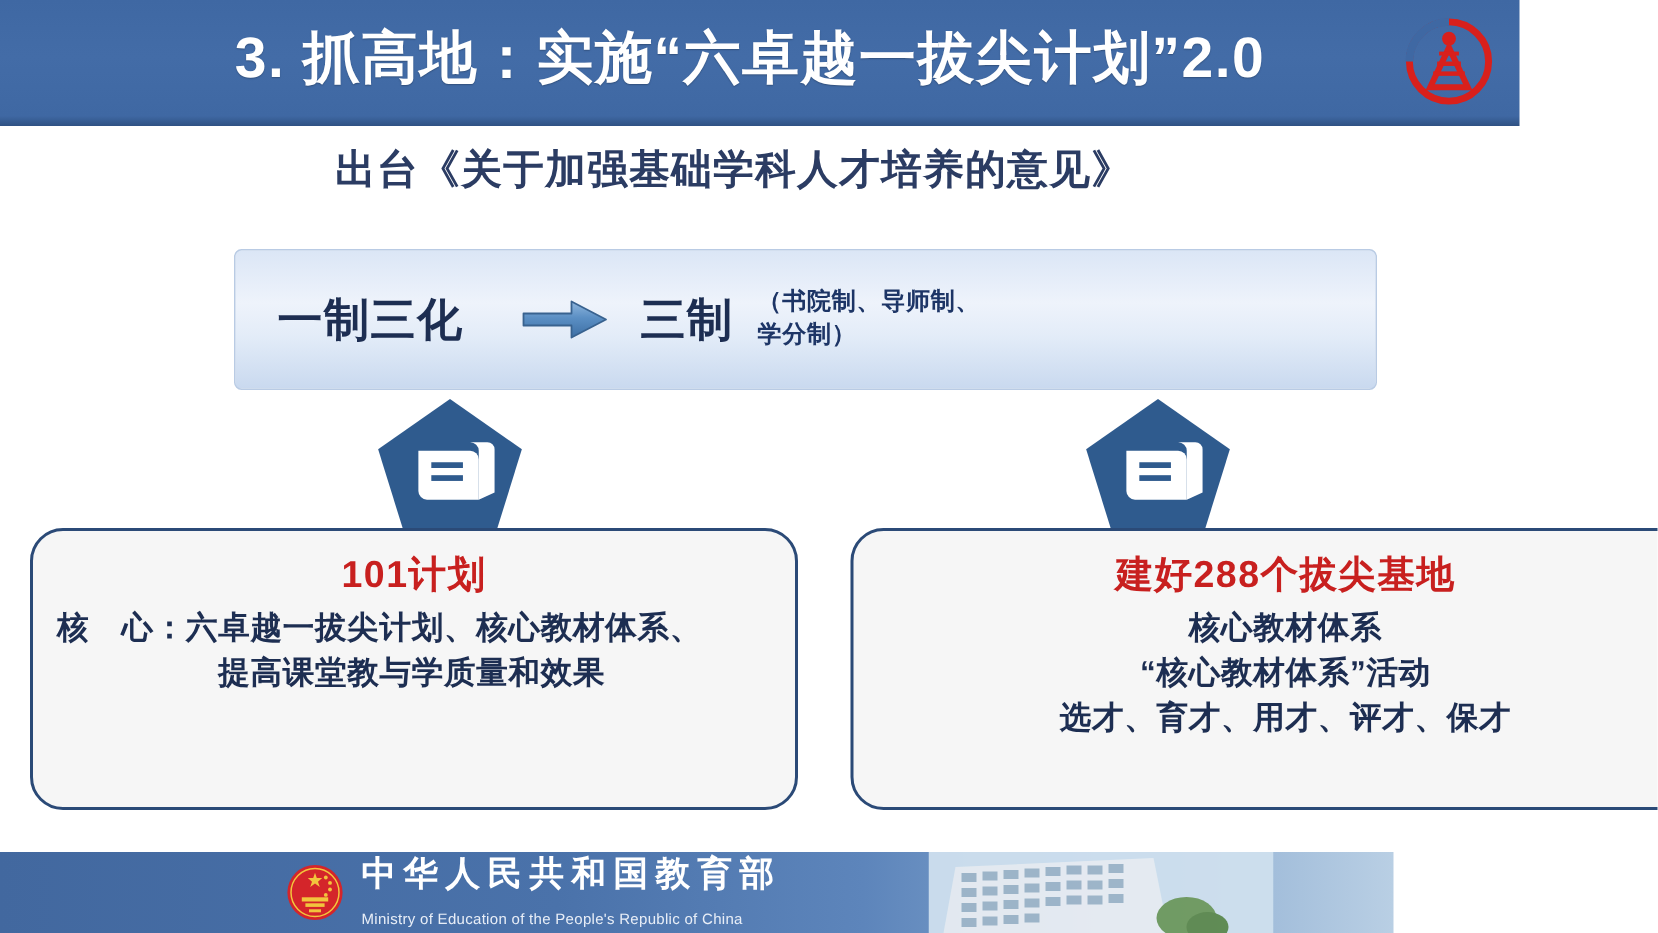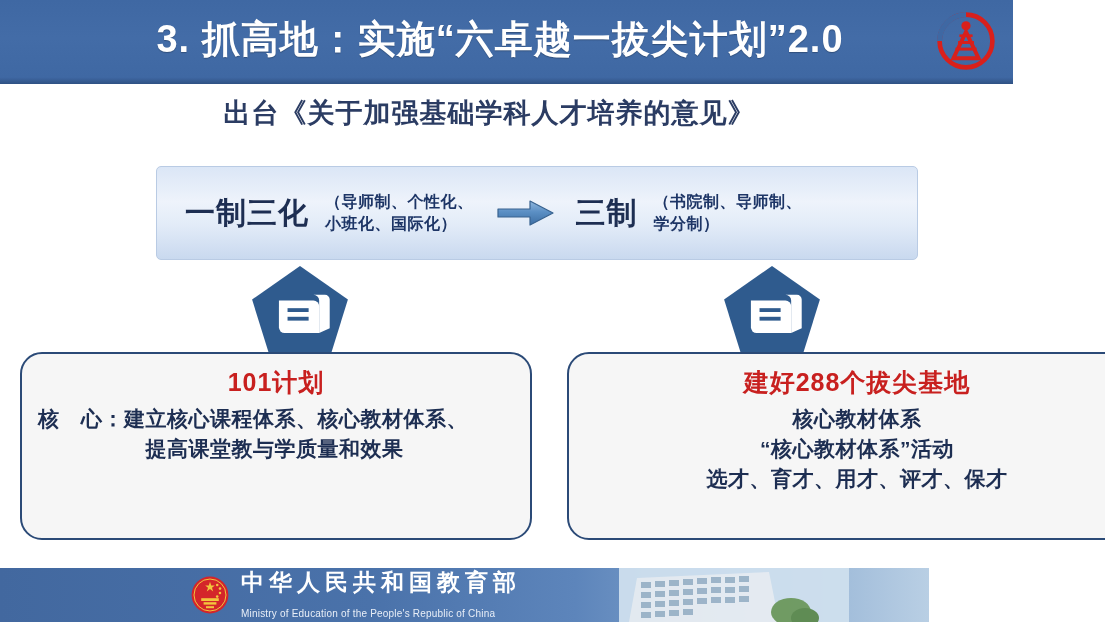--- a/index.html
+++ b/index.html
@@ -189,22 +189,20 @@
     <rect x="40" y="40" width="20" height="4" fill="#d8201c"></rect>
   </svg>
 </div>
 
 <div id="subtitle">出台《关于加强基础学科人才培养的意见》</div>
 
 <div id="banner">
   <div class="bsp-a"></div>
   <div class="banner-big">一制三化</div>
   <div class="bsp-b"></div>
-  <div class="banner-small">（导师制、个性化、
-小班化、国际化）</div>
   <div class="bsp-c"></div>
 
   <svg id="banner-arrow" viewBox="0 0 60 30">
     <defs>
       <linearGradient id="arrGrad" x1="0" y1="0" x2="0" y2="1">
         <stop offset="0%" stop-color="#8fb6dd"></stop>
         <stop offset="45%" stop-color="#5b8fc4"></stop>
         <stop offset="100%" stop-color="#3d6fa4"></stop>
       </linearGradient>
     </defs>
@@ -233,21 +231,21 @@
   <g>
     <path d="M28 36 h36 a6 6 0 0 1 6 6 v28 h-36 a6 6 0 0 1 -6 -6 Z" fill="#ffffff"></path>
     <path d="M64 30 h12 a5 5 0 0 1 5 5 v30 l-11 5 v-34 a6 6 0 0 0 -6 -6 Z" fill="#ffffff"></path>
     <rect x="37" y="44" width="22" height="4" fill="#2f5b8e"></rect>
     <rect x="37" y="53" width="22" height="4" fill="#2f5b8e"></rect>
   </g>
 </svg>
 
 <div id="card-left" class="card">
   <div class="card-heading">101计划</div>
-  <div class="card-line left">核　心：建立核心课程体系、核心教材体系、</div>
+  <div class="card-line left">核　心：六卓越一拔尖计划、核心教材体系、</div>
   <div class="card-line left">　　　　　提高课堂教与学质量和效果</div>
 </div>
 
 <div id="card-right" class="card">
   <div class="card-heading">建好288个拔尖基地</div>
   <div class="card-line center">核心教材体系</div>
   <div class="card-line center">“核心教材体系”活动</div>
   <div class="card-line center">选才、育才、用才、评才、保才</div>
 </div>
 

